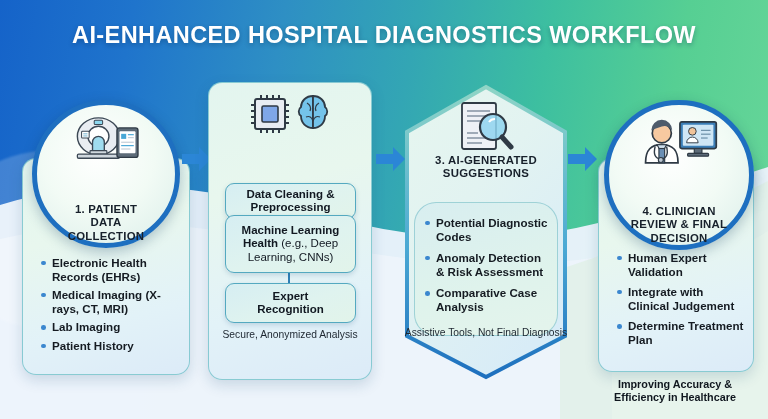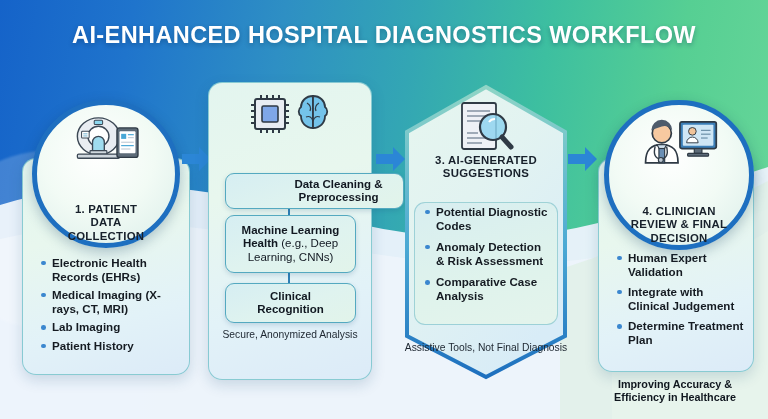--- a/index.html
+++ b/index.html
@@ -46,23 +46,23 @@
     font-size:11.5px;font-weight:bold;color:#111821;line-height:13.4px;}
   .p2box .thin{font-weight:normal;}
   .connector{position:absolute;width:2.2px;background:#2f7fb5;left:79px;}
 
   .caption{position:absolute;width:100%;left:0;text-align:center;
     font-size:10.3px;line-height:12.3px;color:#1d2630;font-weight:normal;}
 
   
   .hexwrap{position:absolute;left:404px;top:84px;width:164px;height:296px;}
   .hexsvg{position:absolute;inset:0;}
-  .hexinner{position:absolute;left:10px;top:195px;width:144px;border-radius:11px;
+  .hexinner{position:absolute;left:10px;top:195px;width:144px;border-radius:22px;
     background:linear-gradient(165deg,#d8eef0 0%,#dff3ec 60%,#e4f4ec 100%);
-    border:1px solid rgba(130,195,205,.7);padding:2px 9px 7px 9px;box-sizing:border-box;}
+    border:1px solid rgba(130,195,205,.7);padding:13px 9px 7px 9px;box-sizing:border-box;}
 
   
   .arrow{position:absolute;}
 
   .ftr{position:absolute;text-align:center;font-size:10.8px;line-height:13px;font-weight:bold;color:#10171f;}
 </style>
 </head>
 <body>
 
 <div id="stage">
@@ -149,37 +149,37 @@
           <path d="M59,24 q5,-2 7,4"></path>
         <path d="M72,10 q-5,3 -3,8"></path>
           <path d="M73,24 q-5,-2 -7,4"></path>
       </g>
     </svg>
 
 
     <div class="connector" style="top:122px;height:12px;"></div>
     <div class="connector" style="top:188px;height:14px;"></div>
 
-    <div class="p2box" style="top:90px;height:34px;padding-left:48px;">
+    <div class="p2box" style="top:100px;height:34px;">
       <div>
         <span>Data Cleaning &amp;</span><br>
         <span>Preprocessing</span>
       </div>
     </div>
 
     <div class="p2box" style="top:132px;height:56px;">
       <div>
         <span>Machine Learning</span><br>
         <span>Health </span><span class="thin">(e.g., Deep Learning, CNNs)</span>
       </div>
     </div>
 
     <div class="p2box" style="top:200px;height:38px;">
       <div>
-        <span>Clinical</span><br>
+        <span>Expert</span><br>
         <span>Recognition</span>
       </div>
     </div>
 
     <div class="caption" style="top:246px;">Secure, Anonymized Analysis</div>
   </div>
 
   <svg class="arrow" style="left:376px;top:144px;" width="30" height="30" viewBox="0 0 30 30">
     <path d="M0,10 L17,10 L17,3 L29,15 L17,27 L17,20 L0,20 Z" fill="#2b86d6"></path>
   </svg>
@@ -222,21 +222,21 @@
     </div>
 
     <div class="hexinner" style="top:118px;">
       <ul class="bl">
         <li style="margin-bottom:8px;">Potential Diagnostic Codes</li>
         <li style="margin-bottom:8px;">Anomaly Detection &amp; Risk Assessment</li>
         <li style="margin-bottom:14px;">Comparative Case Analysis</li>
       </ul>
     </div>
 
-    <div class="caption" style="top:258px;text-align:center;">Assistive Tools, Not Final Diagnosis</div>
+    <div class="caption" style="top:243px;text-align:center;">Assistive Tools, Not Final Diagnosis</div>
   </div>
 
   <svg class="arrow" style="left:568px;top:144px;" width="30" height="30" viewBox="0 0 30 30">
     <path d="M0,10 L17,10 L17,3 L29,15 L17,27 L17,20 L0,20 Z" fill="#2b86d6"></path>
   </svg>
 
   <div class="card" style="left:598px;top:158px;width:154px;height:212px;">
     <ul class="bl" style="position:absolute;left:17px;top:92px;width:130px;">
       <li style="margin-bottom:7px;">Human Expert Validation</li>
       <li style="margin-bottom:7px;">Integrate with Clinical Judgement</li>

